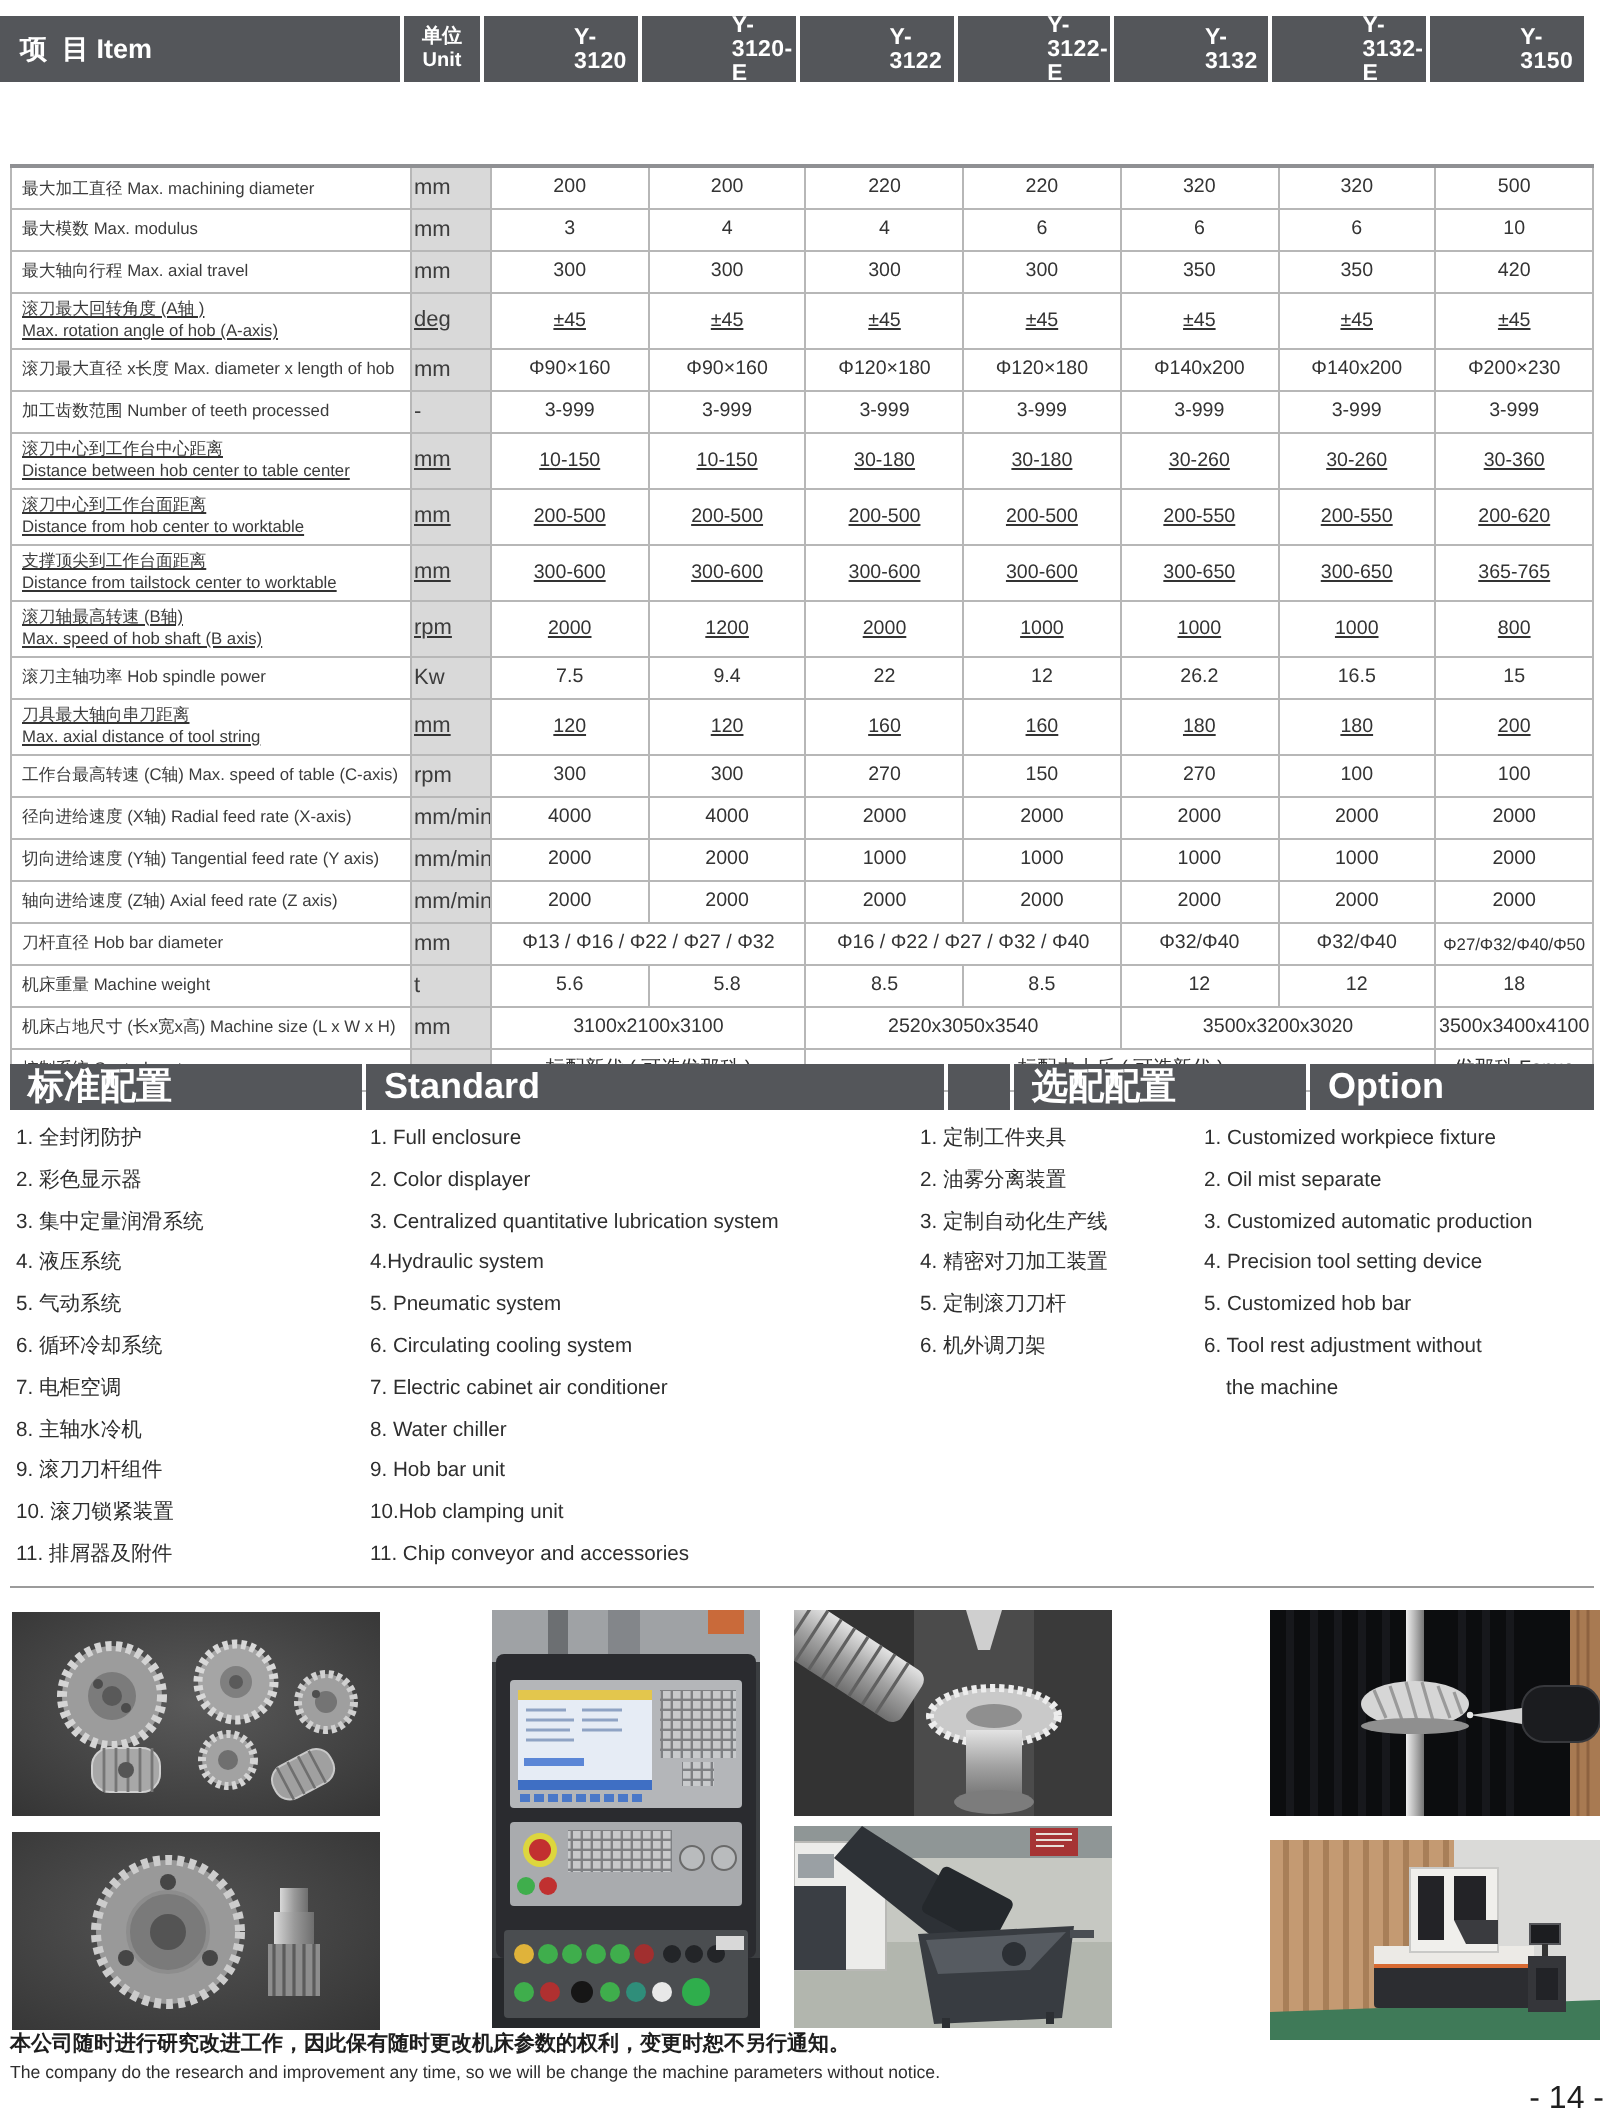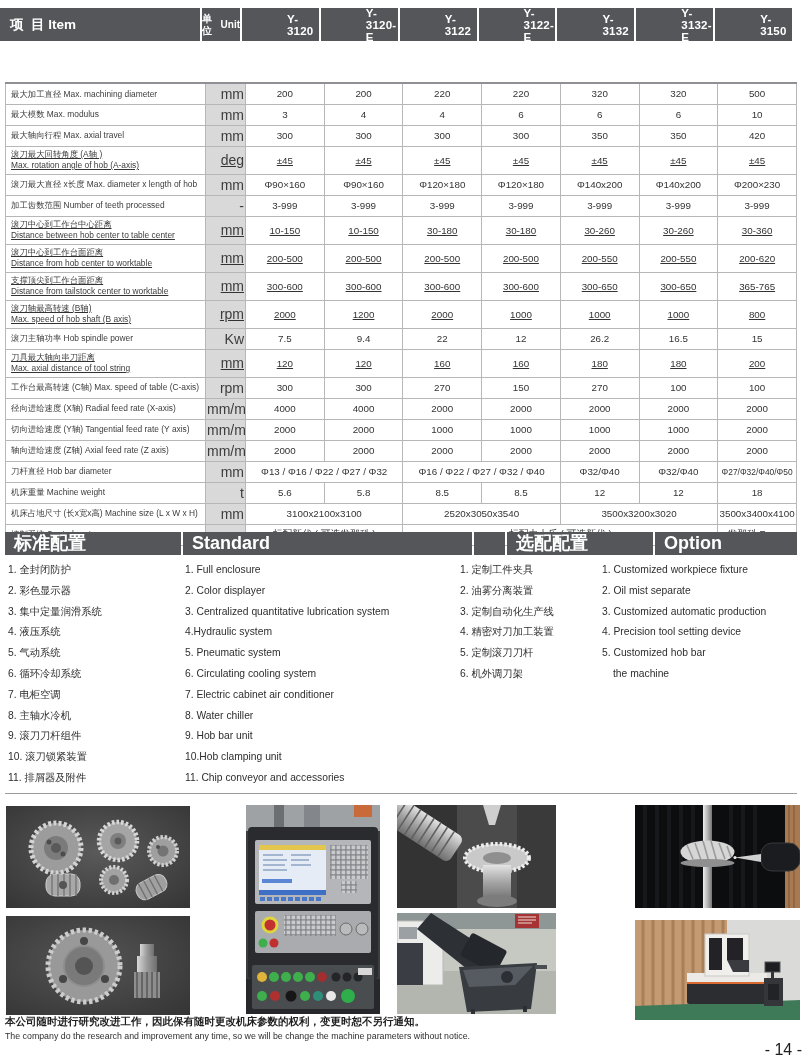--- a/index.html
+++ b/index.html
@@ -3,31 +3,31 @@
 <meta charset="utf-8">
 <style>
   html,body{margin:0;padding:0;background:#ffffff;}
   .page{position:relative;width:802px;height:1057px;background:#fff;overflow:hidden;
         font-family:"Liberation Sans", sans-serif;color:#333;}
 
   
   .thead{position:absolute;left:0;top:8px;width:792px;height:33px;display:flex;background:#54565a;}
   .th{box-sizing:border-box;color:#fff;font-weight:bold;display:flex;align-items:center;justify-content:center;}
   .th.item{width:200px;justify-content:flex-start;padding-left:10px;font-size:13.5px;white-space:pre;}
-  .th.unit{width:40px;font-size:10px;line-height:1.12;border-left:2px solid #fff;}
+  .th.unit{width:40px;flex-direction:column;font-size:10px;line-height:1.12;border-left:2px solid #fff;}
   .th.model{flex:1;font-size:11.5px;border-left:2px solid #fff;letter-spacing:.2px;padding-left:45px;}
 
   
   table.spec{position:absolute;left:5px;top:56px;width:792px;border-collapse:collapse;
              table-layout:fixed;border-top:2px solid #8f9093;margin-top:26px;}
   table.spec td{border:1px solid #b7b7b7;overflow:hidden;}
   tr.one{height:21px;} tr.two{height:28px;text-decoration:underline;}
   td.lab{font-size:8.4px;color:#3c3c3c;padding:0 2px 0 5px;line-height:1.25;}
   td.lab div{line-height:1.35;white-space:nowrap;}
-  td.unit{background:#d9d9d9;text-align:right;font-size:14px;color:#3c3c3c;}
+  td.unit{background:#d9d9d9;text-align:left;font-size:11px;color:#3c3c3c;}
   td.val{text-align:center;font-size:9.8px;color:#333;white-space:nowrap;}
   td.val.sm{font-size:8.4px;}
 
   
   .cfgbar{position:absolute;left:5px;top:532px;width:792px;height:23px;display:flex;gap:2px;}
   .cfgseg{background:#54565a;color:#fff;font-weight:bold;font-size:18px;line-height:23px;
           padding-left:9px;box-sizing:border-box;overflow:hidden;white-space:nowrap;}
   .cfg1{width:176px;} .cfg2{width:289px;} .cfg3{width:31px;padding:0;} .cfg4{width:146px;} .cfg5{flex:1;}
   .list{position:absolute;top:560px;font-size:10.3px;color:#2e2e2e;}
   .li{line-height:20.8px;white-space:nowrap;}
@@ -359,20 +359,21 @@
       <div class="li">4. 精密对刀加工装置</div>
       <div class="li">5. 定制滚刀刀杆</div>
       <div class="li">6. 机外调刀架</div>
     </div>
   <div class="list" id="list-opt-en">
       <div class="li">1. Customized workpiece fixture</div>
       <div class="li">2. Oil mist separate</div>
       <div class="li">3. Customized automatic production</div>
       <div class="li">4. Precision tool setting device</div>
       <div class="li">5. Customized hob bar</div>
+      <div class="li">6. Tool rest adjustment without</div>
       <div class="li cont">the machine</div>
     </div>
 
   <div class="rule"></div>
 
   <div class="photo" id="ph-gears">
     <svg viewBox="0 0 184 102" preserveAspectRatio="none">
       <defs>
           <radialGradient id="gbgA" cx="50%" cy="45%" r="75%">
         <stop offset="0" stop-color="#5a5a5a"></stop>

